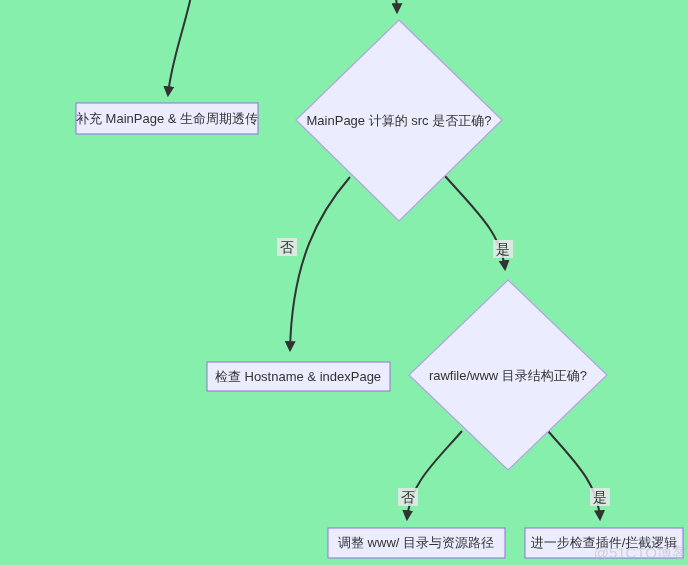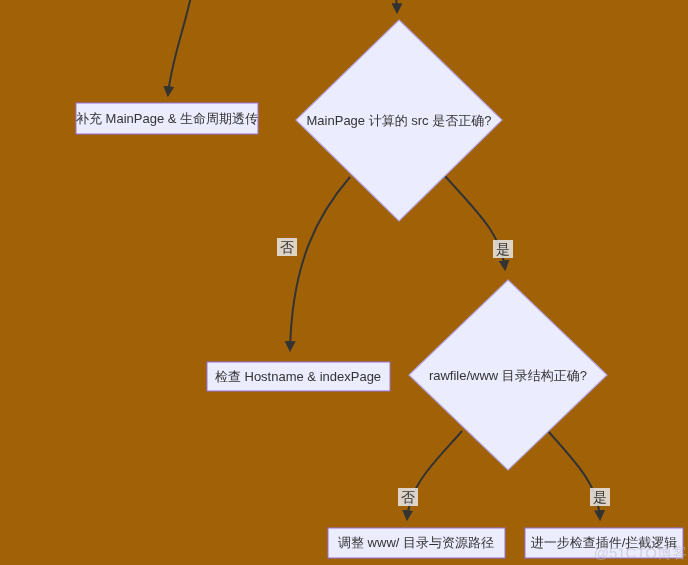--- a/index.html
+++ b/index.html
@@ -8,21 +8,21 @@
     background: #ffffff;
     width: 688px;
     height: 565px;
     overflow: hidden;
     font-family: "Liberation Sans", "DejaVu Sans", sans-serif;
   }
   .stage {
     position: relative;
     width: 688px;
     height: 565px;
-    background: #a16207;
+    background: #86efac;
   }
   svg { display: block; }
   .edge-path {
     fill: none;
     stroke: #333333;
     stroke-width: 2px;
   }
   .node-rect {
     fill: #ECECFF;
     stroke: #9370DB;

